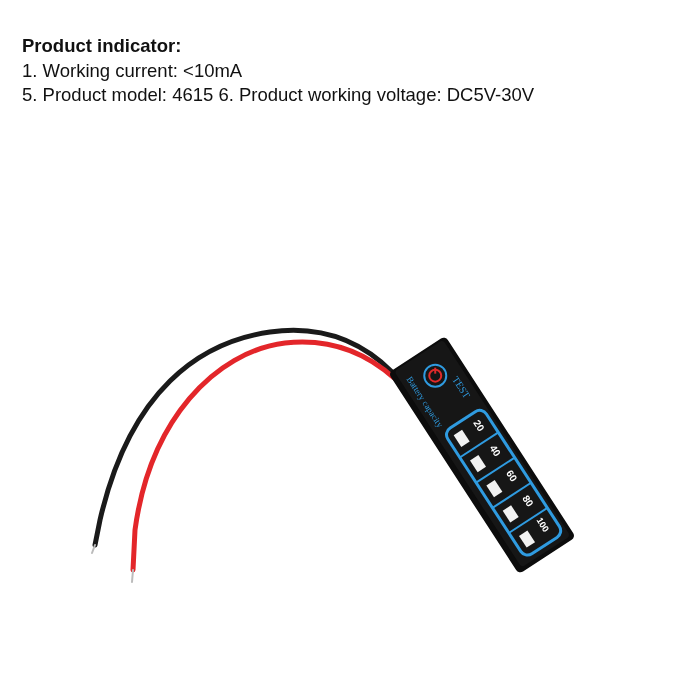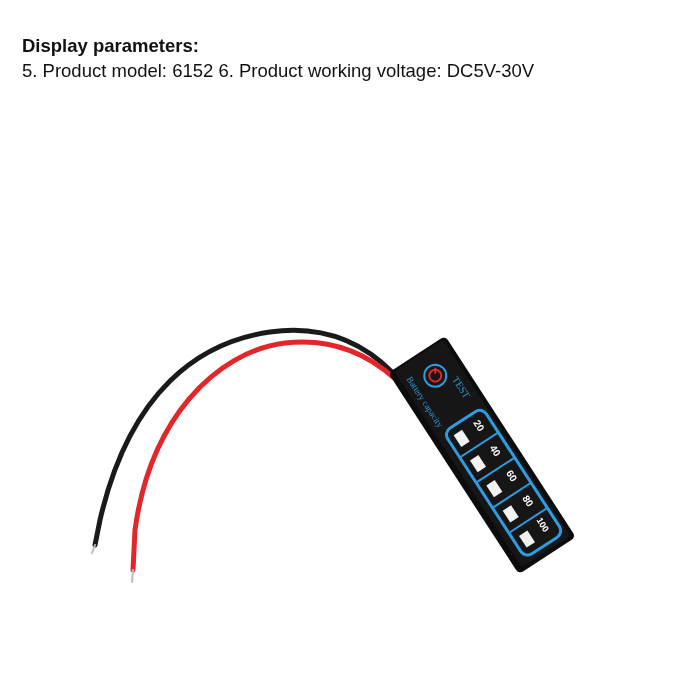--- a/index.html
+++ b/index.html
@@ -6,22 +6,23 @@
   body { width:700px; height:700px; position:relative; overflow:hidden; font-family:"Liberation Sans", sans-serif; }
   .specs { position:absolute; left:22px; top:34px; color:#111; font-size:18.5px; line-height:24.5px; }
   .specs .title { font-weight:bold; }
   .specs div { white-space:nowrap; }
   .product { position:absolute; left:0; top:0; width:700px; height:700px; }
 </style>
 </head>
 <body>
 
 <div class="specs">
-  <div class="title">Display parameters:</div>
-  <div>5. Product model: 6152 6. Product working voltage: DC5V-30V</div>
+  <div class="title">Product indicator:</div>
+  <div>1. Working current: &lt;10mA</div>
+  <div>5. Product model: 4615 6. Product working voltage: DC5V-30V</div>
 </div>
 
 <svg class="product" viewBox="0 0 700 700" xmlns="http://www.w3.org/2000/svg">
 
   <g fill="none" stroke-linecap="round">
     <path d="M392,372 C360,340 320,325 270,332 C200,342 130,390 100,520 L95,545" stroke="#1a1a1a" stroke-width="5"></path>
     <path d="M394,378 C365,352 330,338 285,343 C215,352 150,420 135,530 L133,570" stroke="#e3262a" stroke-width="5"></path>
     <path d="M95,545 L92,553" stroke="#bbbbbb" stroke-width="2"></path>
     <path d="M133,570 L132,582" stroke="#bbbbbb" stroke-width="2"></path>
   </g>

